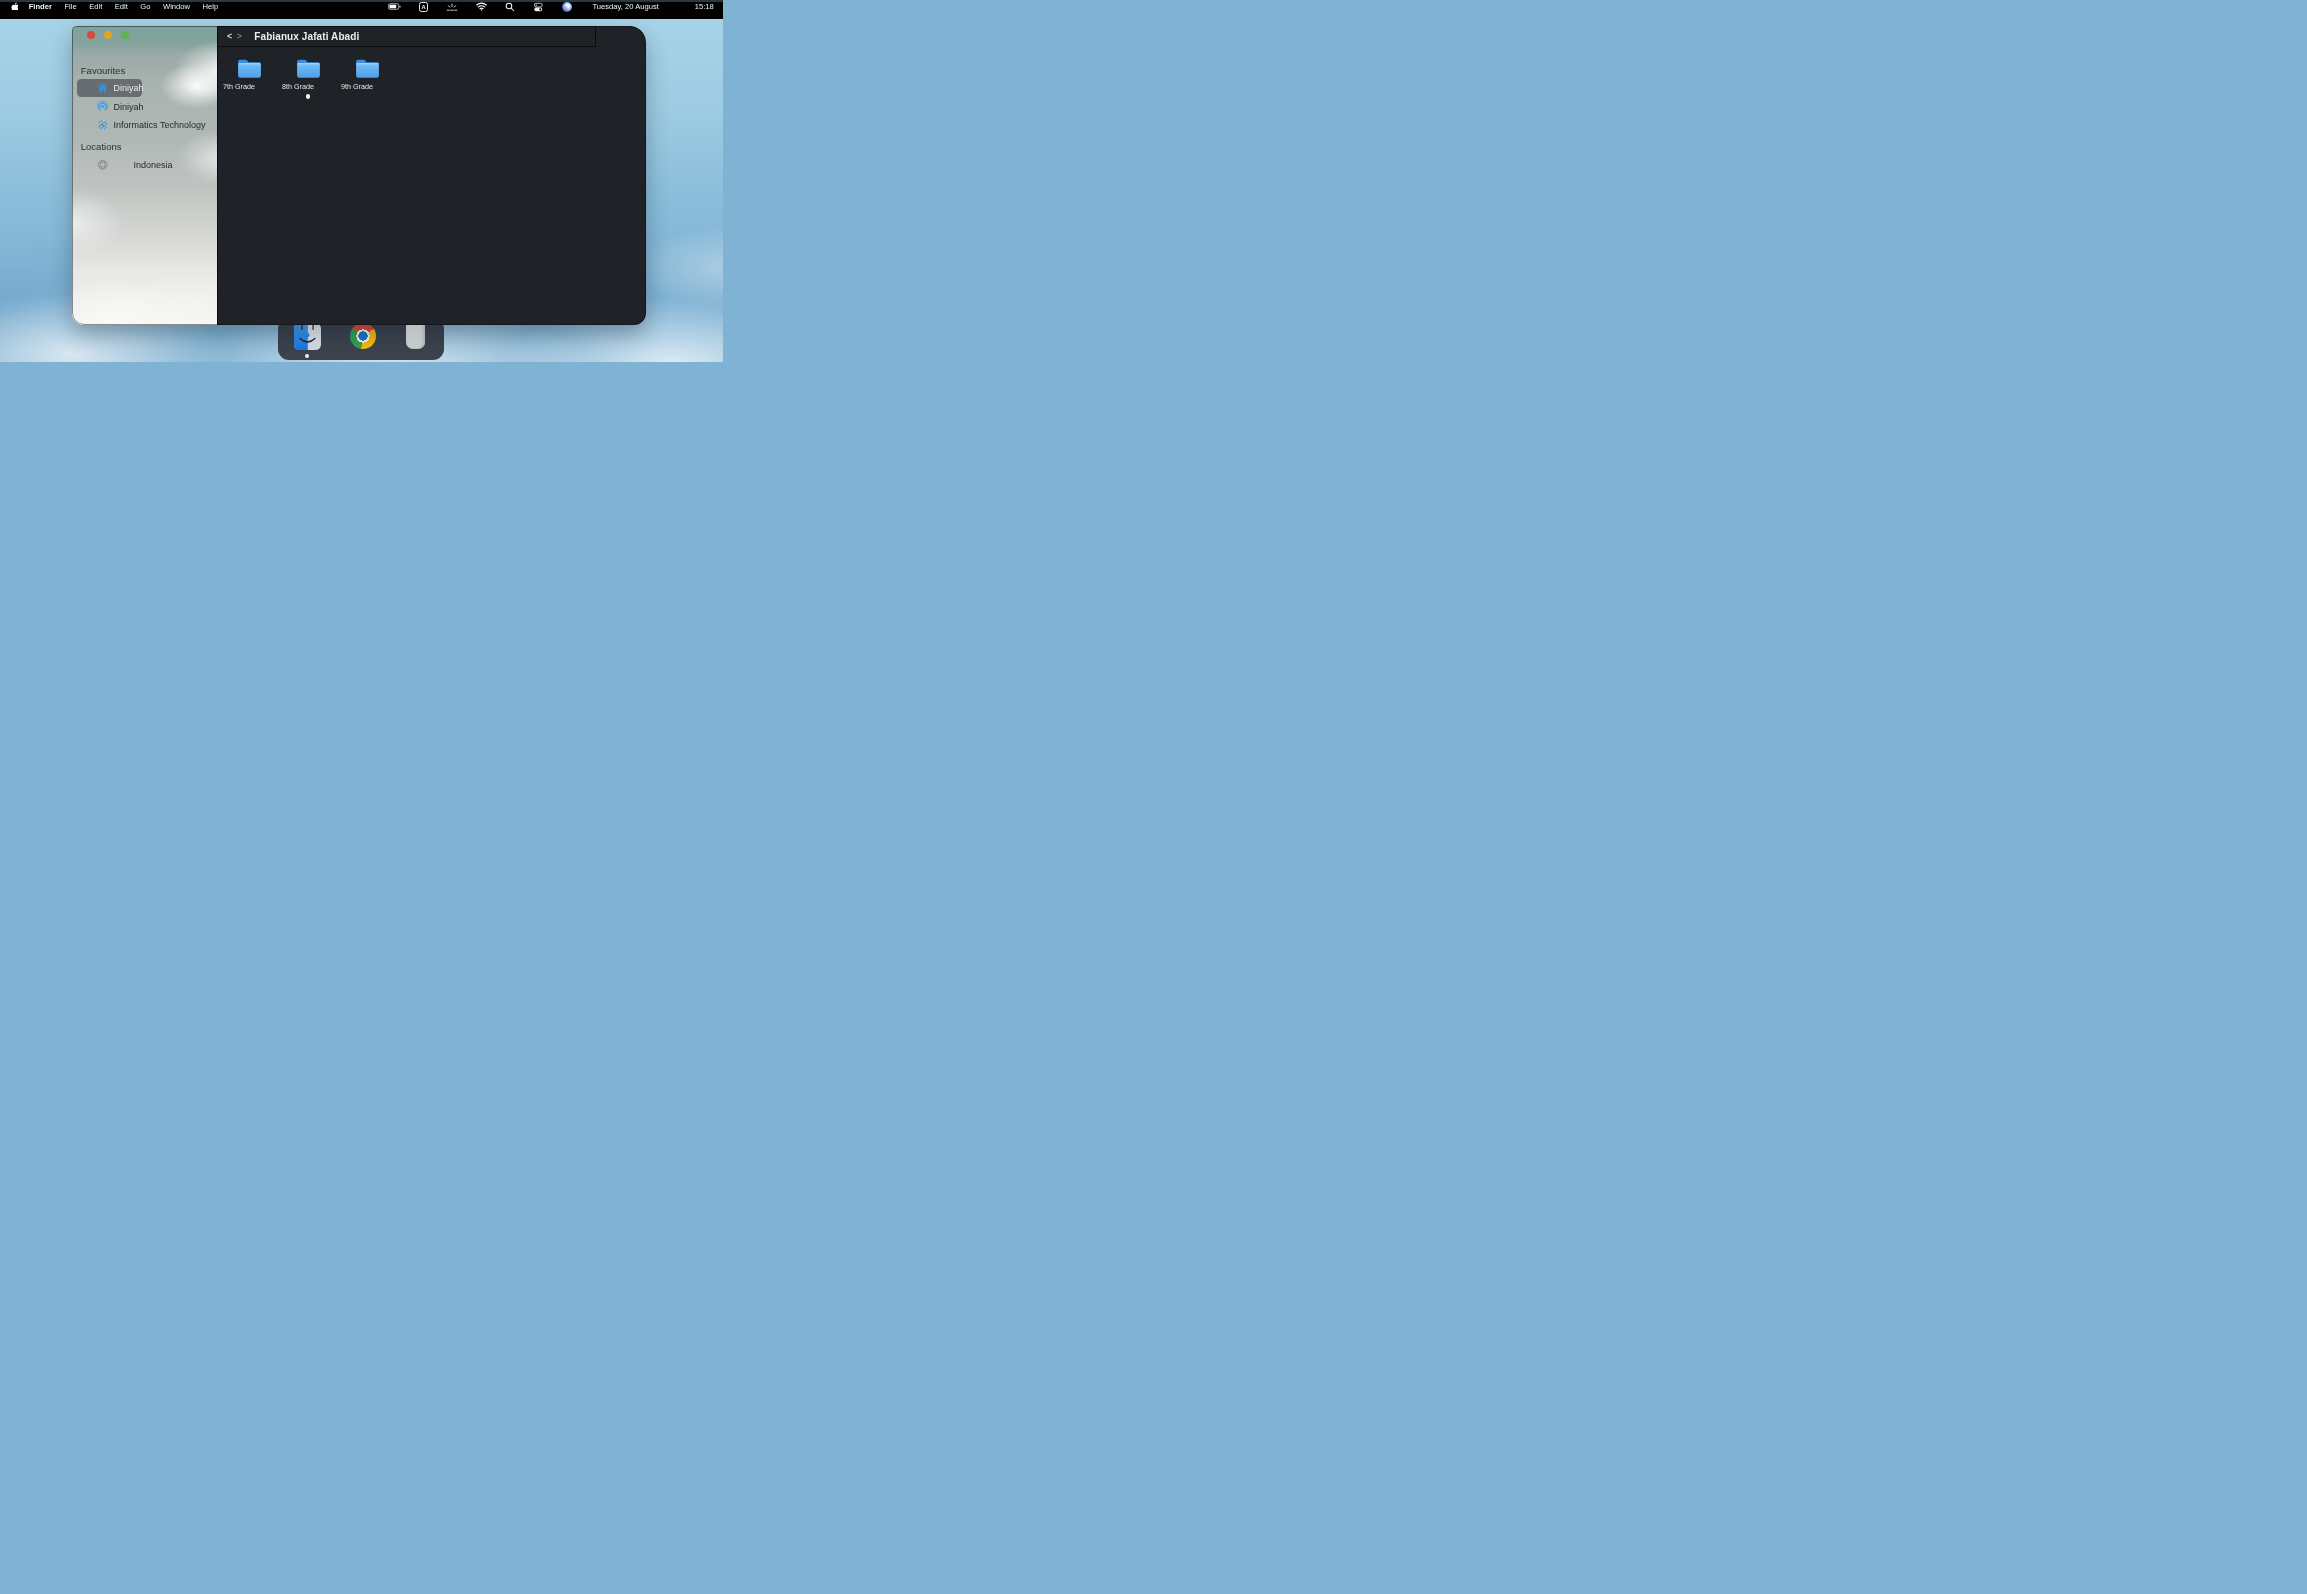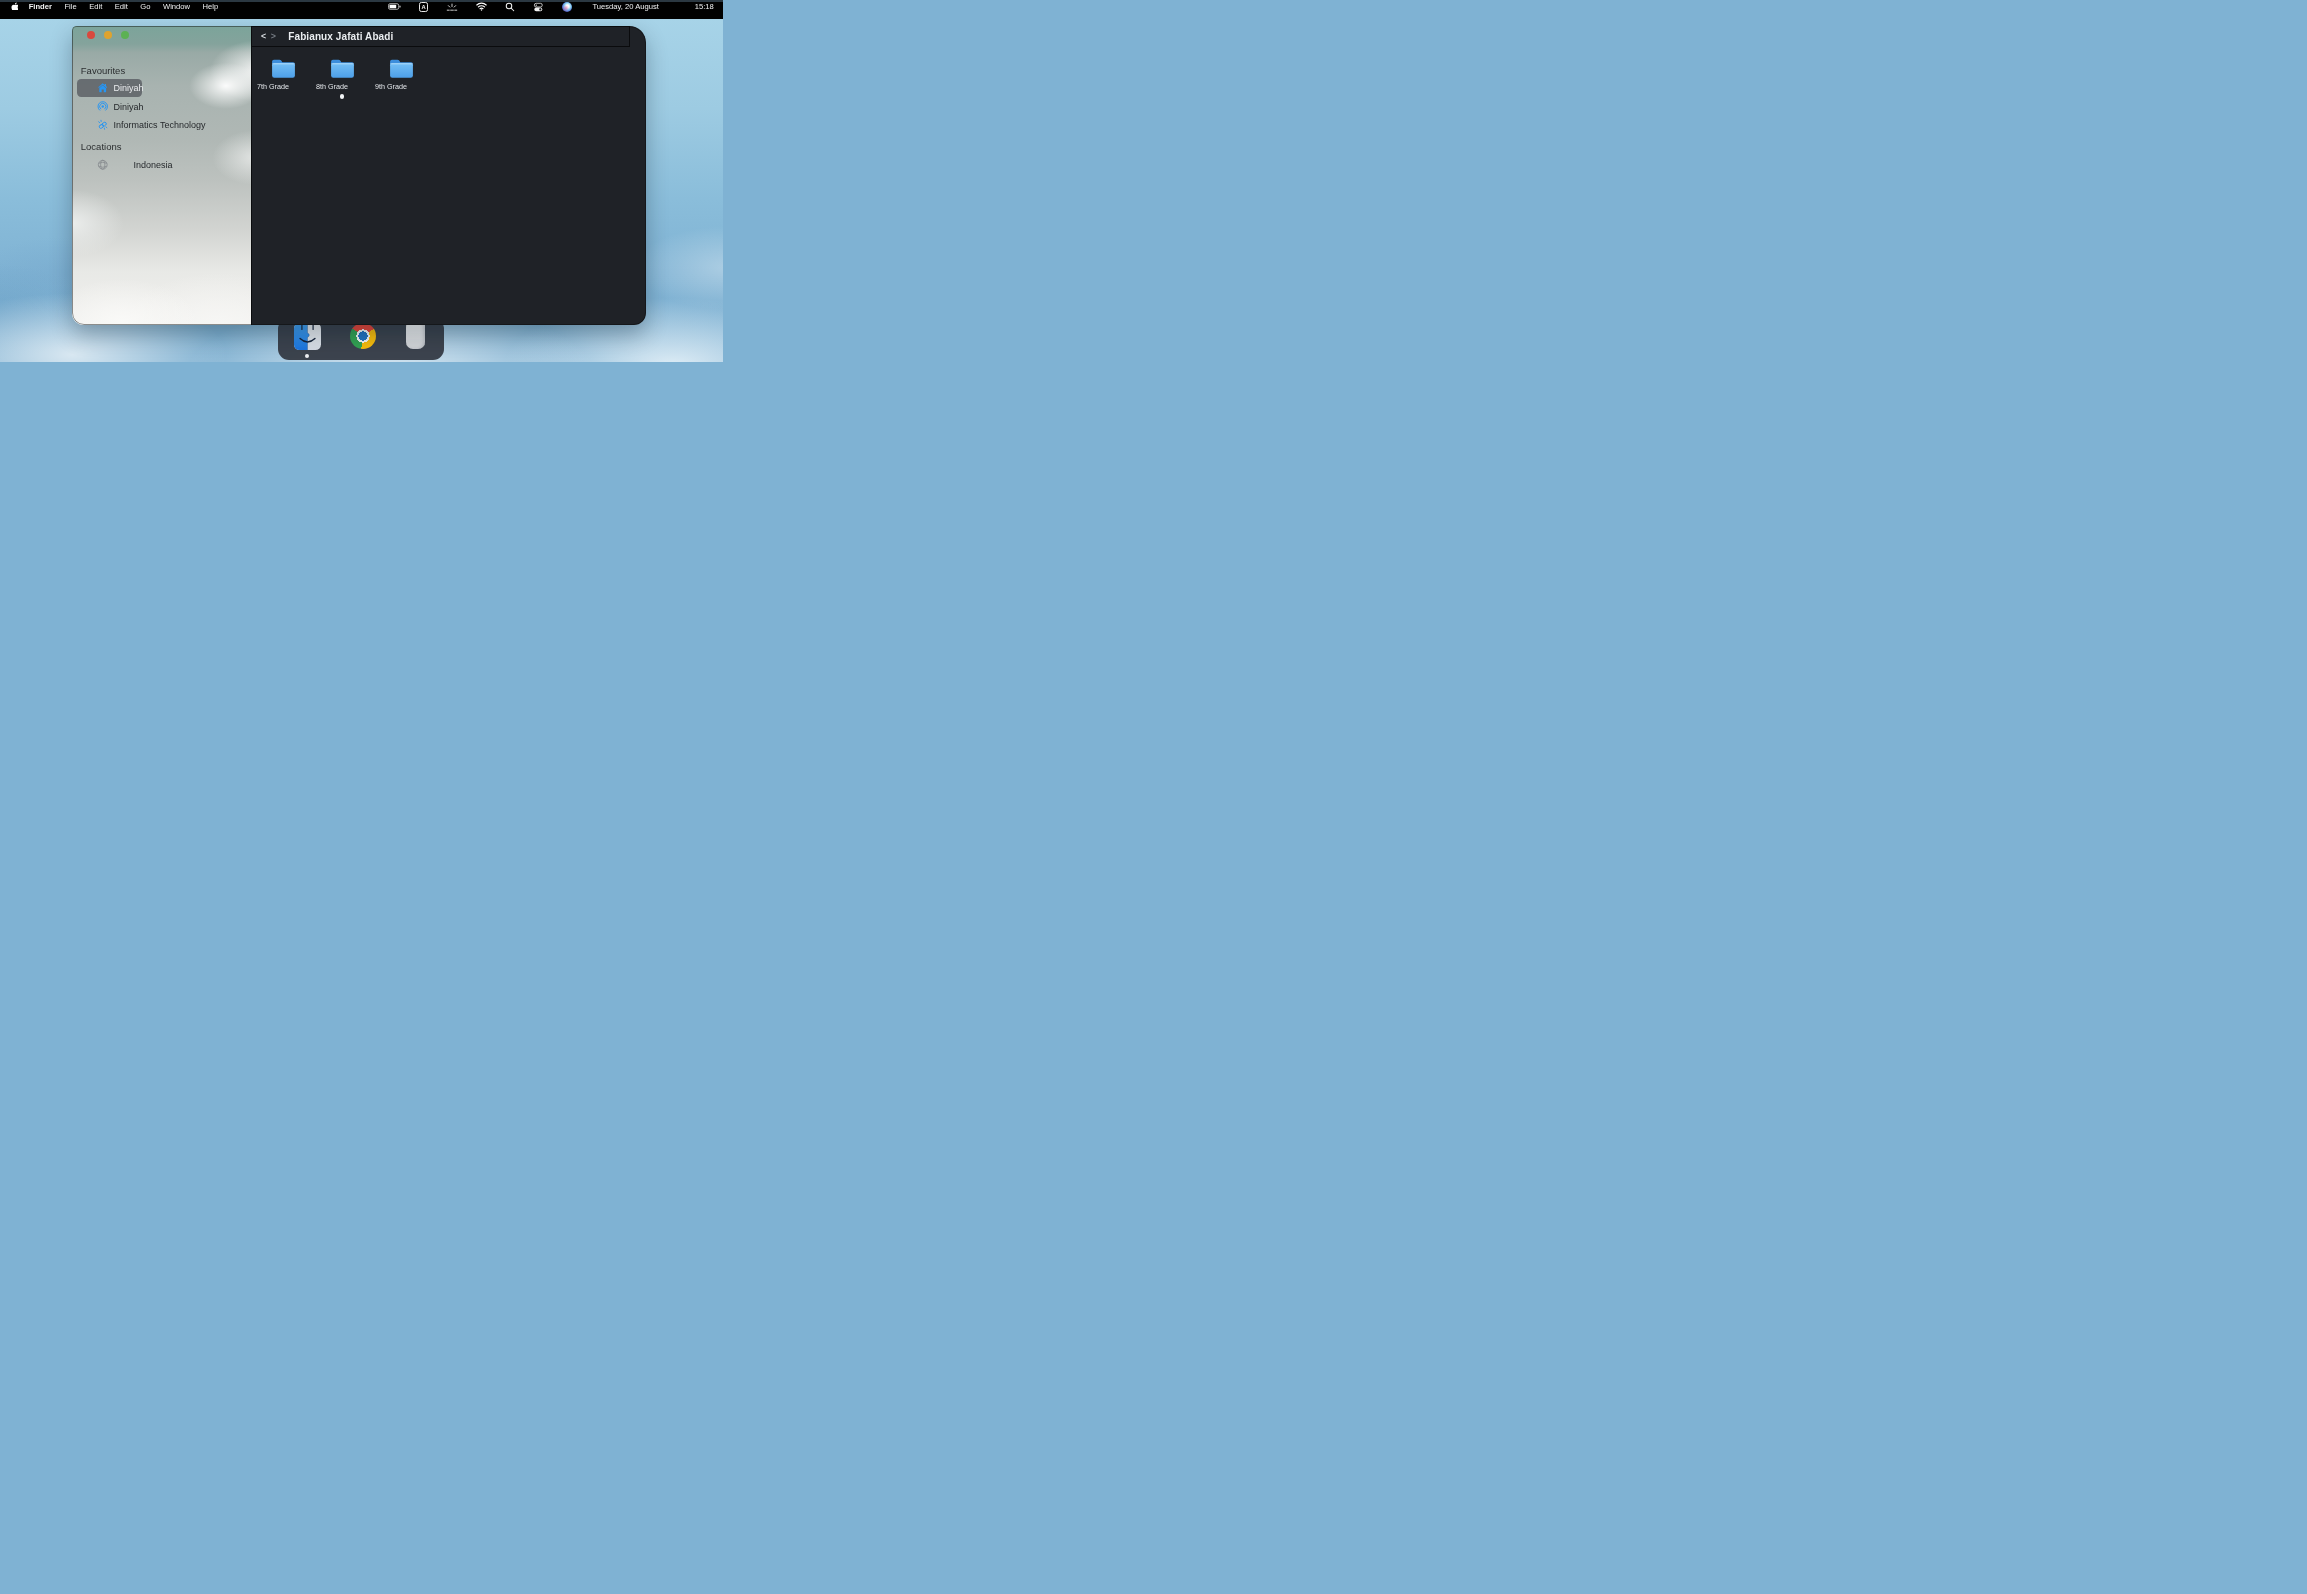--- a/index.html
+++ b/index.html
@@ -59,21 +59,21 @@
     border-radius:50%; background:#edeff2; }
 
   
   .window { position:absolute; left:72px; top:26px; width:574px; height:299px;
     border-radius:4.6px 16.6px 12px 12px; overflow:hidden; display:flex; z-index:2;
     box-shadow:0 9.2px 21px rgba(10,25,40,.30); }
   .window::after { content:''; position:absolute; inset:0; border-radius:inherit;
     border:0.9px solid rgba(8,10,12,.45); pointer-events:none; }
 
   
-  .sidebar { position:relative; width:179px; height:100%;
+  .sidebar { position:relative; width:145px; height:100%;
     background:
       radial-gradient(51px 32px at 86% 20%, rgba(255,255,255,.95), rgba(255,255,255,0) 72%),
       radial-gradient(69px 44px at 104% 15%, rgba(252,252,252,.92), rgba(255,255,255,0) 70%),
       radial-gradient(60px 39px at 102% 44%, rgba(244,245,244,.70), rgba(255,255,255,0) 70%),
       radial-gradient(74px 48px at 0% 66%, rgba(237,239,238,.92), rgba(255,255,255,0) 70%),
       radial-gradient(106px 60px at 28% 99%, rgba(250,250,248,.95), rgba(255,255,255,0) 72%),
       radial-gradient(129px 74px at 82% 101%, rgba(247,247,245,.95), rgba(255,255,255,0) 75%),
       linear-gradient(180deg,#7ba49a 0%,#84a39c 6%,#99aaa6 9%,#a8b3b0 20%,#b0b8b5 38%,#bdc2bf 52%,#d2d4d1 68%,#e8e9e6 82%,#f2f1ef 100%);
   }
   .traffic { position:absolute; left:15px; top:5px; display:flex; gap:9.2px; }

